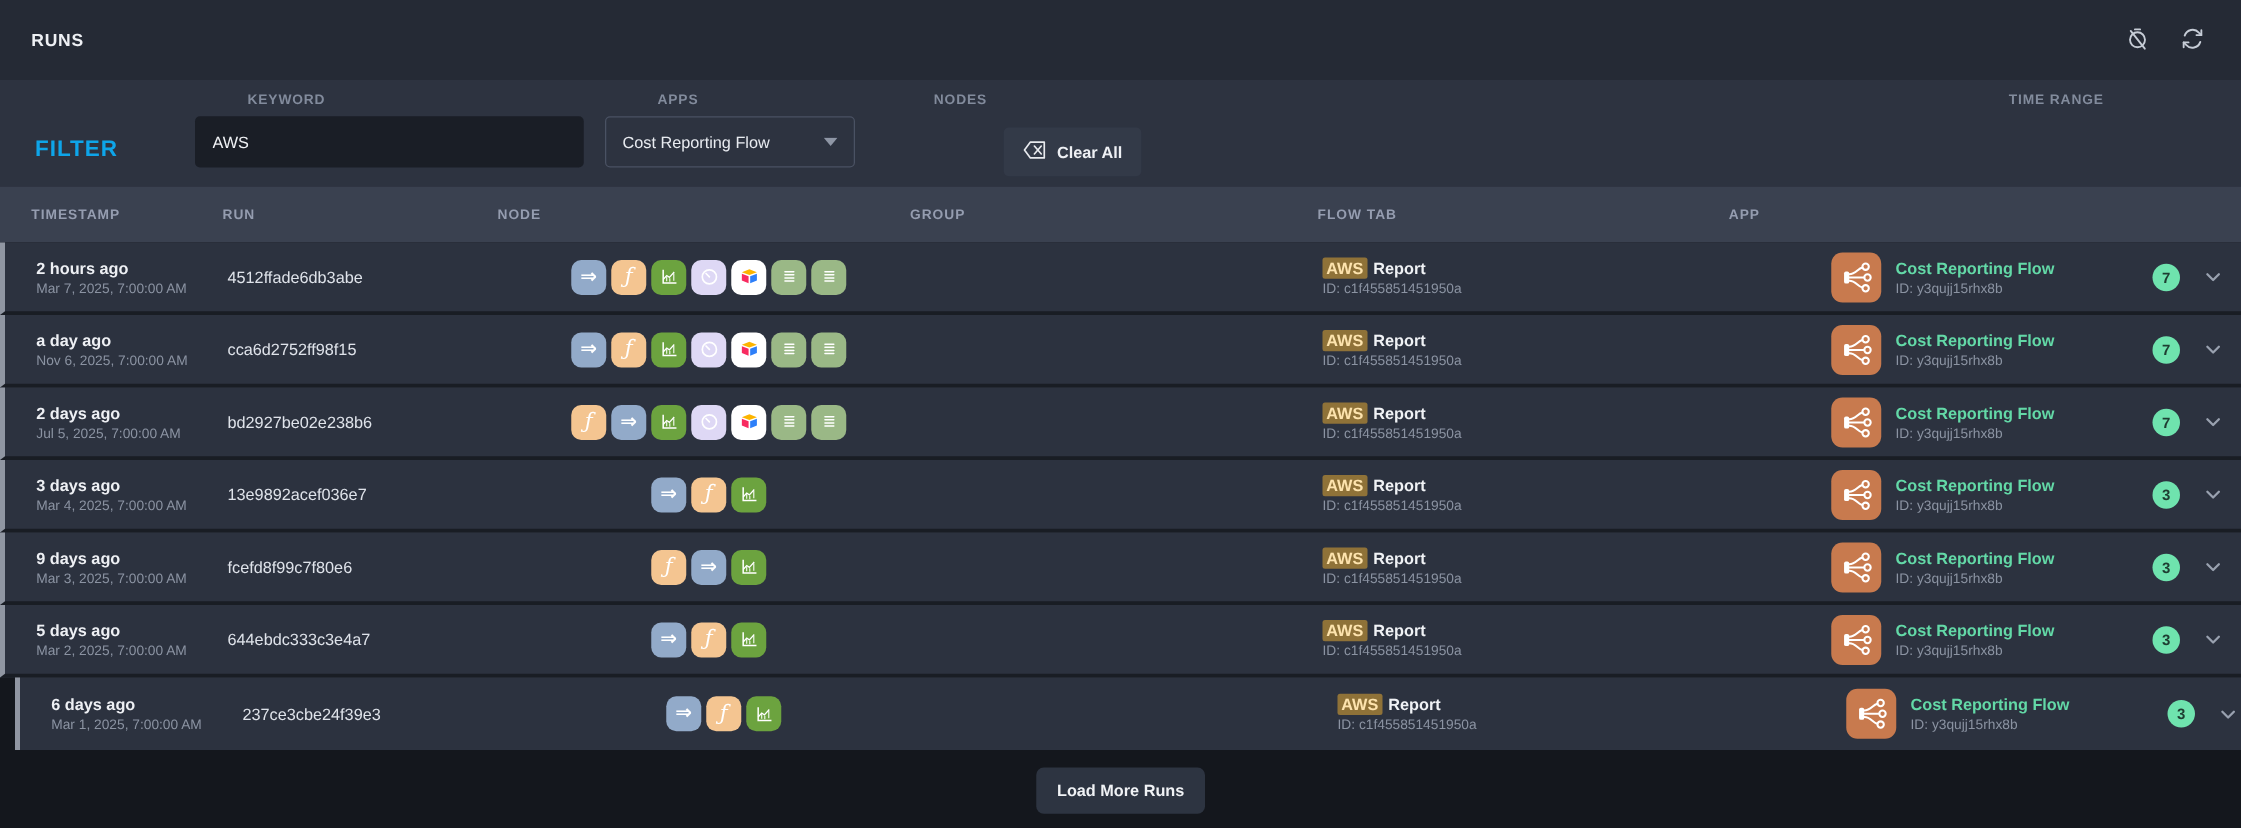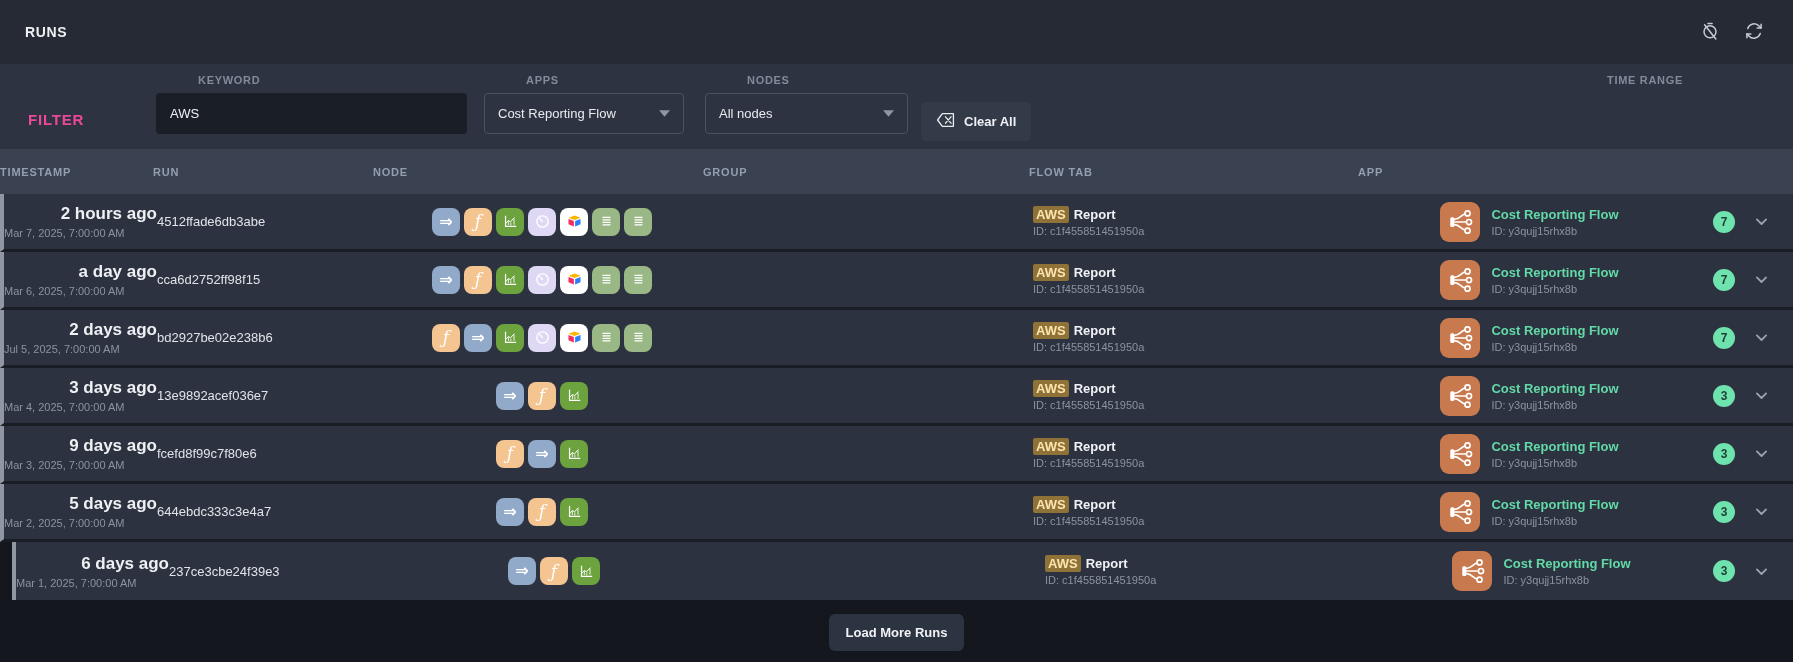--- a/index.html
+++ b/index.html
@@ -10,21 +10,21 @@
   .title-bar { height:64px; background:#252a35; display:flex; align-items:center;
     justify-content:space-between; padding:0 28px 0 25px; }
   .title-bar h1 { font-size:14px; font-weight:bold; color:#eef0f4; letter-spacing:.6px; }
   .title-actions { display:flex; gap:22px; }
   .icon-btn { width:22px; height:22px; background:none; border:none; cursor:pointer; padding:0; }
   .icon-btn svg { width:20px; height:20px; }
 
   
   .filter-bar { height:85px; background:#2d3340; display:flex; align-items:flex-start;
     padding:10px 26px 0 28px; position:relative; }
-  .filter-title { align-self:center; font-size:15px; font-weight:bold; color:#ec4899;
+  .filter-title { align-self:center; font-size:18px; font-weight:bold; color:#0ea5e9;
     letter-spacing:.8px; margin-top:16px; width:128px; }
   .field { display:flex; flex-direction:column; }
   .field-label { font-size:11px; font-weight:bold; color:#828b9c; letter-spacing:.7px;
     margin-bottom:7px;margin-left:42px; }
   .text-input { width:311px; height:41px; background:#1a1e26; border:none; border-radius:4px;
     color:#f0f2f5; font-size:13px; padding:0 14px; outline:none;
     font-family:"Liberation Sans","DejaVu Sans",sans-serif; }
   .select { height:41px; border:1px solid #4a5263; border-radius:4px; background:transparent;
     color:#e8ebf0; font-size:13px; display:flex; align-items:center; justify-content:space-between;
     padding:0 13px; cursor:pointer; }
@@ -36,29 +36,29 @@
   .f-nodes .select { width:203px; }
   .clear-btn { margin:28px 0 0 13px; height:39px; background:#333a48; border:none; border-radius:4px;
     color:#eef0f4; font-size:13px; font-weight:bold; display:flex; align-items:center; gap:9px;
     padding:0 15px; cursor:pointer; font-family:"Liberation Sans","DejaVu Sans",sans-serif; }
   .clear-btn svg { width:19px; height:16px; }
   .f-time { position:absolute; left:1565px; top:10px; }
   .f-time .select { width:202px; }
 
   
   .grid-cols { display:grid;
-    grid-template-columns:153px 220px 330px 326px 329px 335px 1fr; }
+    grid-template-columns:153px 220px 330px 326px 329px 335px 1fr; padding-left:25px; }
   .table-header { height:45px; background:#3a4150; align-items:center; }
   .table-header span { font-size:11px; font-weight:bold; color:#959db0; letter-spacing:.8px; }
 
   .row { height:58px; background:#2c323f; border-bottom:3px solid #191d24;
     border-left:4px solid #9096a2; align-items:center; cursor:pointer; }
   .row:last-child { border-bottom:none;margin-left:12px; }
   .cell { display:flex; flex-direction:column; justify-content:center; }
-  .rel-time { font-size:17px; font-weight:bold; color:#eef0f4;text-align:right; }
+  .rel-time { font-size:13px; font-weight:bold; color:#eef0f4; }
   .abs-time, .sub-id { font-size:11px; color:#8b93a2; margin-top:3px; }
   .run-id { font-size:13px; color:#dfe3ea; }
 
   .node-cell { flex-direction:row; align-items:center; gap:4px; }
   .node-icon { width:28px; height:28px; border-radius:8px; display:flex; align-items:center;
     justify-content:center; color:#fff; flex:none; }
   .node-icon svg { width:17px; height:17px; display:block; }
   .node-icon .glyph { font-size:16px; font-weight:bold; color:#fff; line-height:1; }
   .node-icon .glyph.fn { font-style:italic; font-family:"DejaVu Serif","Liberation Serif",serif;
     font-size:17px; font-weight:normal; }
@@ -125,28 +125,20 @@
       <span class="caret">
         <svg viewBox="0 0 10 6">
             <path d="M0 0h10L5 6z" fill="#8e96a5"></path>
           </svg>
       </span>
     </div>
   </div>
 
   <div class="field f-nodes">
     <span class="field-label">NODES</span>
-    <div class="select">
-      <span>All nodes</span>
-      <span class="caret">
-        <svg viewBox="0 0 10 6">
-            <path d="M0 0h10L5 6z" fill="#8e96a5"></path>
-          </svg>
-      </span>
-    </div>
   </div>
 
   <button class="clear-btn">
     <span>
       <svg viewBox="0 0 24 20" fill="none" stroke="#e8eaee" stroke-width="1.7" stroke-linejoin="round" stroke-linecap="round">
         <path d="M8 2h14v16H8l-6-8z"></path>
           <path d="M12 6l7 8M19 6l-7 8"></path>
       </svg>
     </span>
     <span>Clear All</span>
@@ -243,21 +235,21 @@
       <button class="chev-btn">
         <svg viewBox="0 0 24 24" fill="none" stroke="#99a1af" stroke-width="2.6" stroke-linecap="round" stroke-linejoin="round">
           <path d="M5.5 9l6.5 6.5L18.5 9"></path>
         </svg>
       </button>
     </div>
   </div>
     <div class="grid-cols row">
     <div class="cell">
       <span class="rel-time">a day ago</span>
-      <span class="abs-time">Mar 6, 2025, 7:00:00 AM</span>
+      <span class="abs-time">Nov 6, 2025, 7:00:00 AM</span>
     </div>
     <div class="cell">
       <span class="run-id">cca6d2752ff98f15</span>
     </div>
     <div class="cell node-cell">
         <span class="node-icon" style="background: rgb(146, 170, 201);">
           <span class="glyph">⇒</span>
         </span>
         <span class="node-icon" style="background: rgb(244, 197, 145);">
           <span class="glyph fn">ƒ</span>

